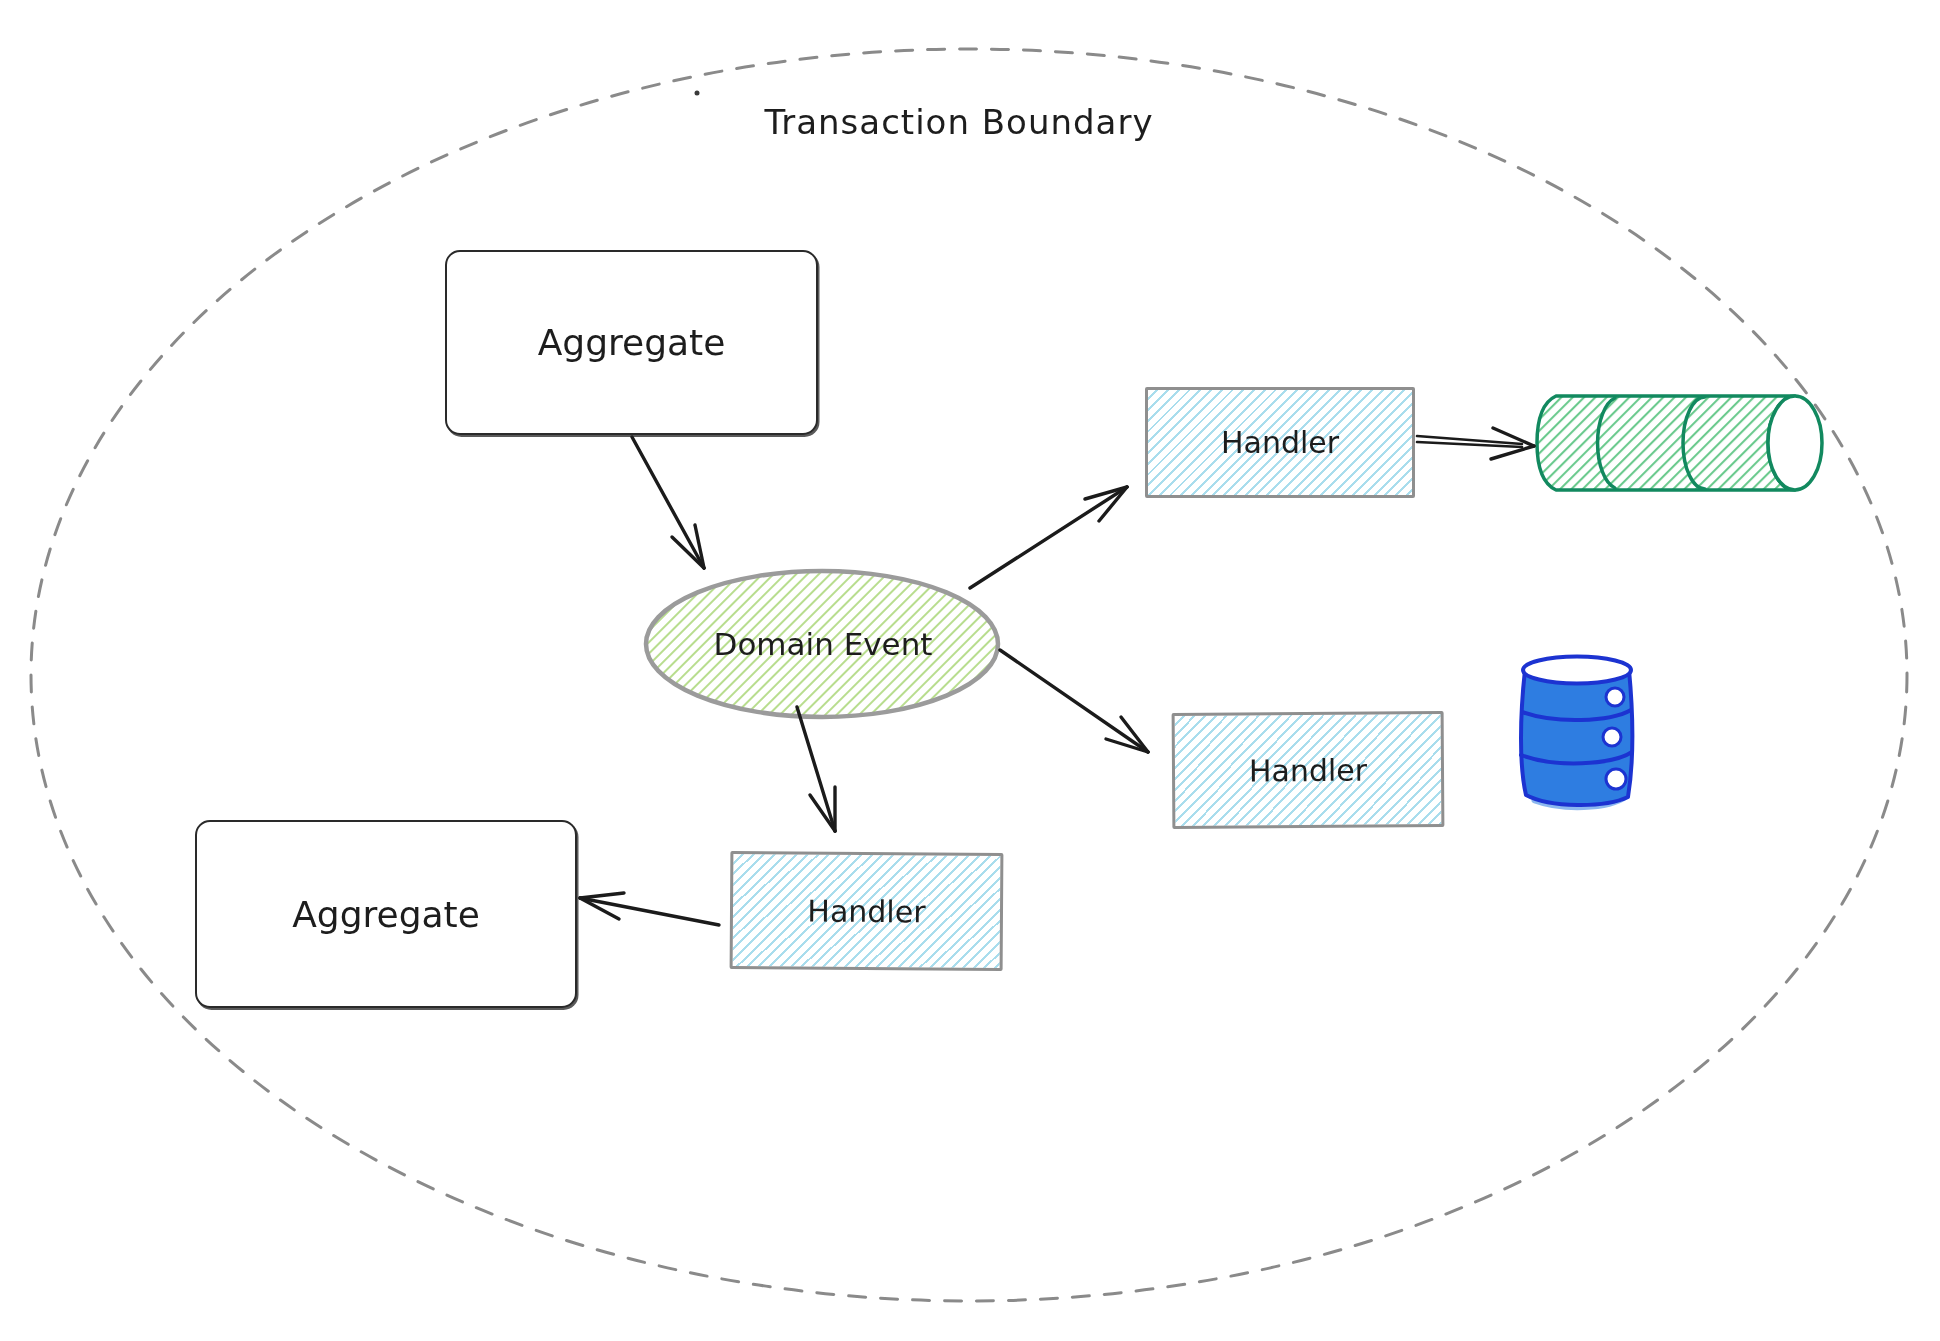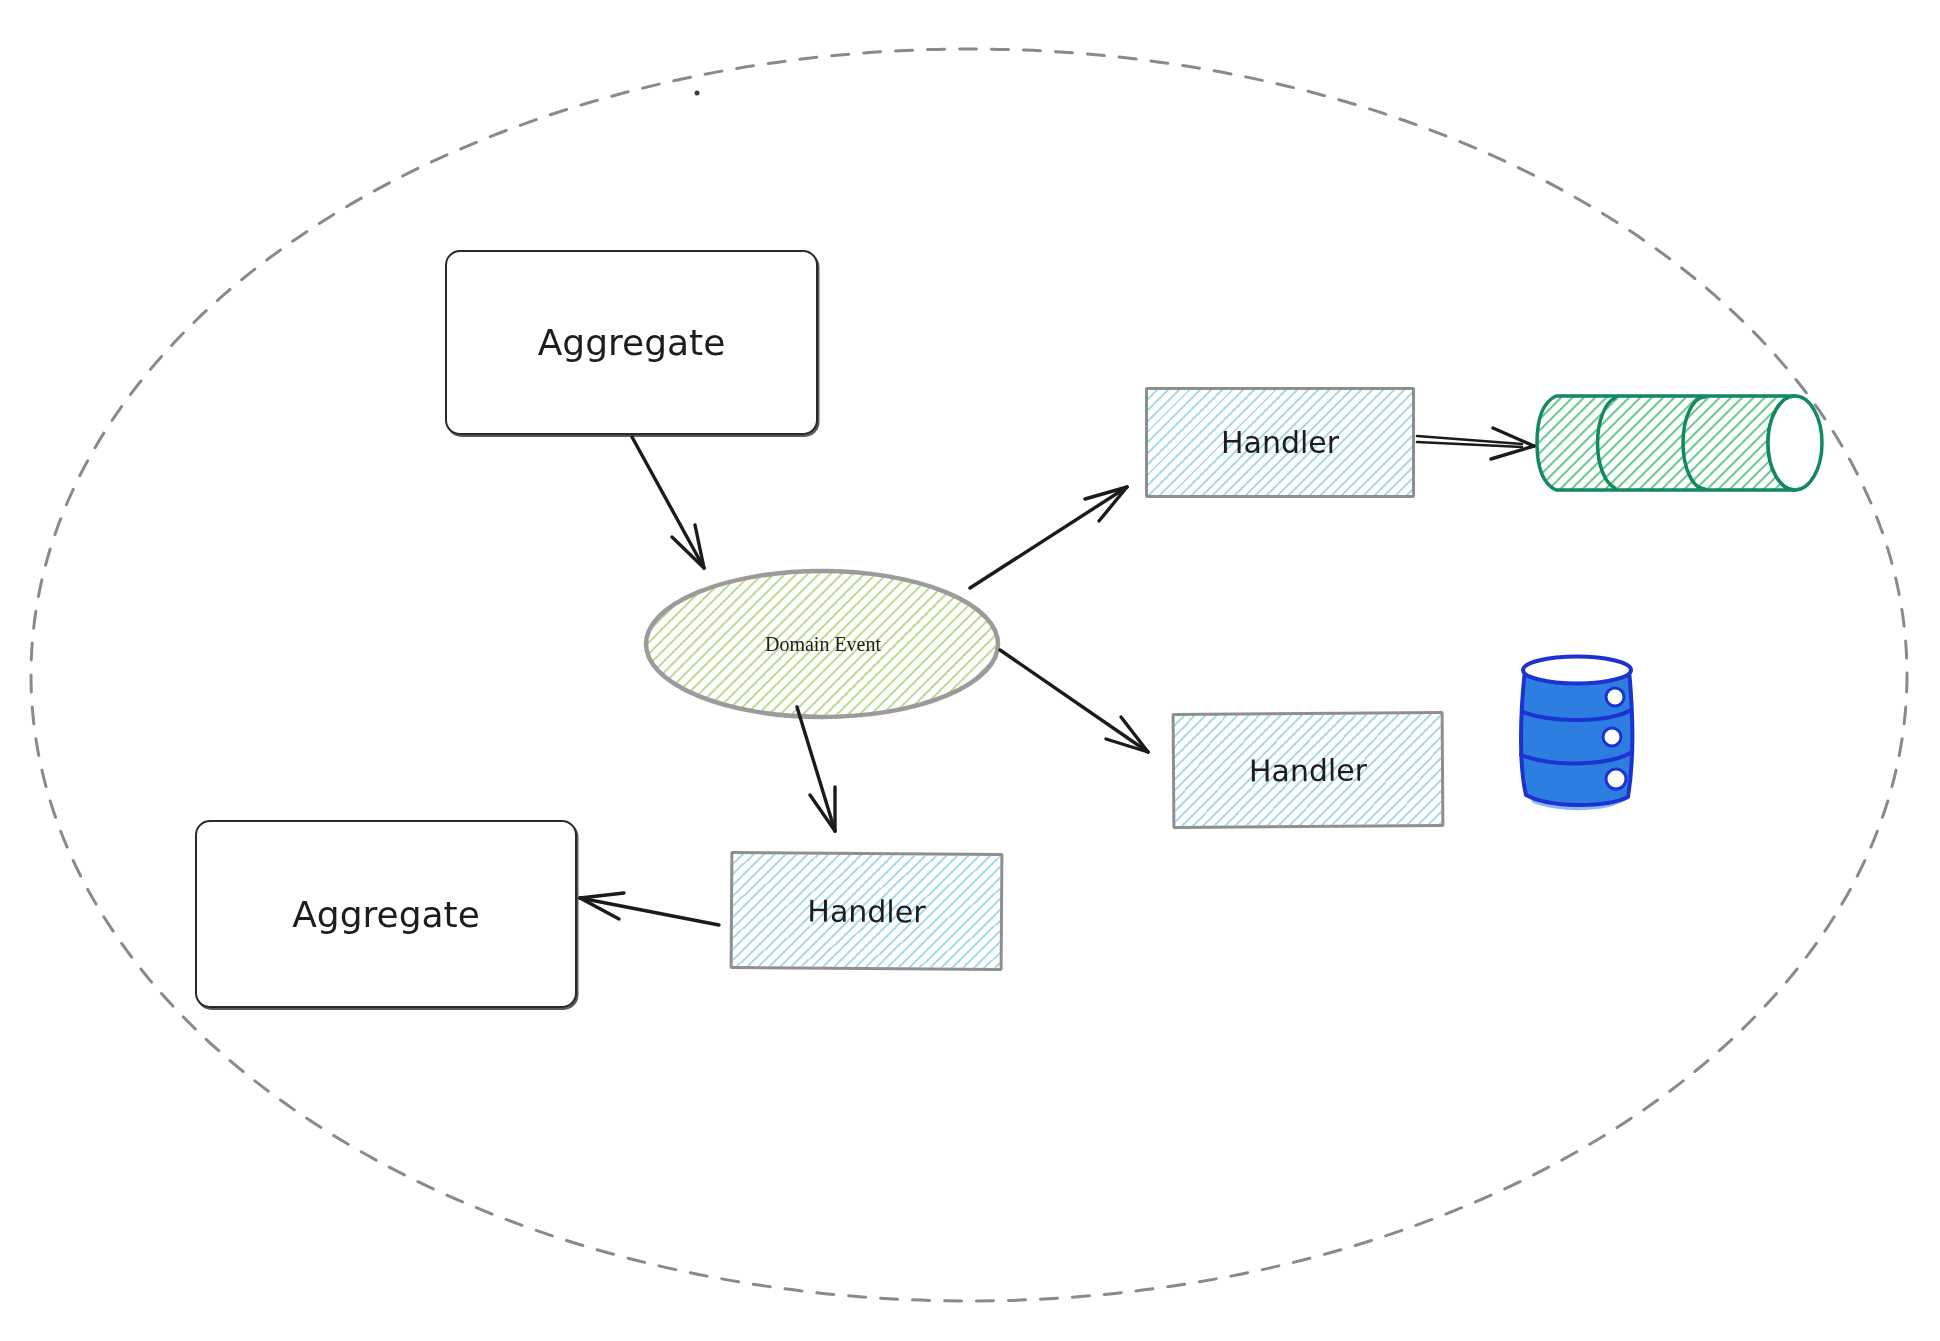--- a/index.html
+++ b/index.html
@@ -50,21 +50,21 @@
       #ffffff;
     border:3px solid var(--handler-stroke);
     border-radius:2px;
     font-size:30px;
   }
   .label{
     position:absolute;display:flex;align-items:center;justify-content:center;
     text-align:center;
   }
   .title-label{font-size:34px;letter-spacing:1px;}
-  .event-label{font-size:20px;font-family:Liberation Serif, serif;}
+  .event-label{font-size:31px;}
 </style>
 </head>
 <body>
 
 <div class="canvas">
 
   <svg width="1940" height="1341" viewBox="0 0 1940 1341">
     <defs>
       <pattern id="hatchGreen" patternUnits="userSpaceOnUse" width="8" height="8" patternTransform="rotate(45)">
         <line x1="1" y1="0" x2="1" y2="8" stroke="var(--event-hatch)" stroke-width="2"></line>
@@ -129,20 +129,21 @@
       <path class="edge" d="M 580,898 L 619,919"></path>
     </g>
     <g>
       <path class="edge-thin" d="M 1417,436 L 1522,444"></path>
       <path class="edge-thin" d="M 1417,442 L 1522,447"></path>
       <path class="edge" d="M 1534,446 L 1491,459"></path>
       <path class="edge" d="M 1534,446 L 1493,428"></path>
     </g>
   </svg>
 
+  <div class="label title-label" style="left:759px;top:98px;width:400px;height:48px;">Transaction Boundary</div>
 
   <div class="node aggregate" style="left:445px;top:250px;width:373px;height:185px;">
     <span>Aggregate</span>
   </div>
 
   <div class="label event-label" style="left:648px;top:621px;width:350px;height:46px;">Domain Event</div>
 
   <div class="node handler" style="left:1145px;top:387px;width:270px;height:111px;">
     <span>Handler</span>
   </div>

